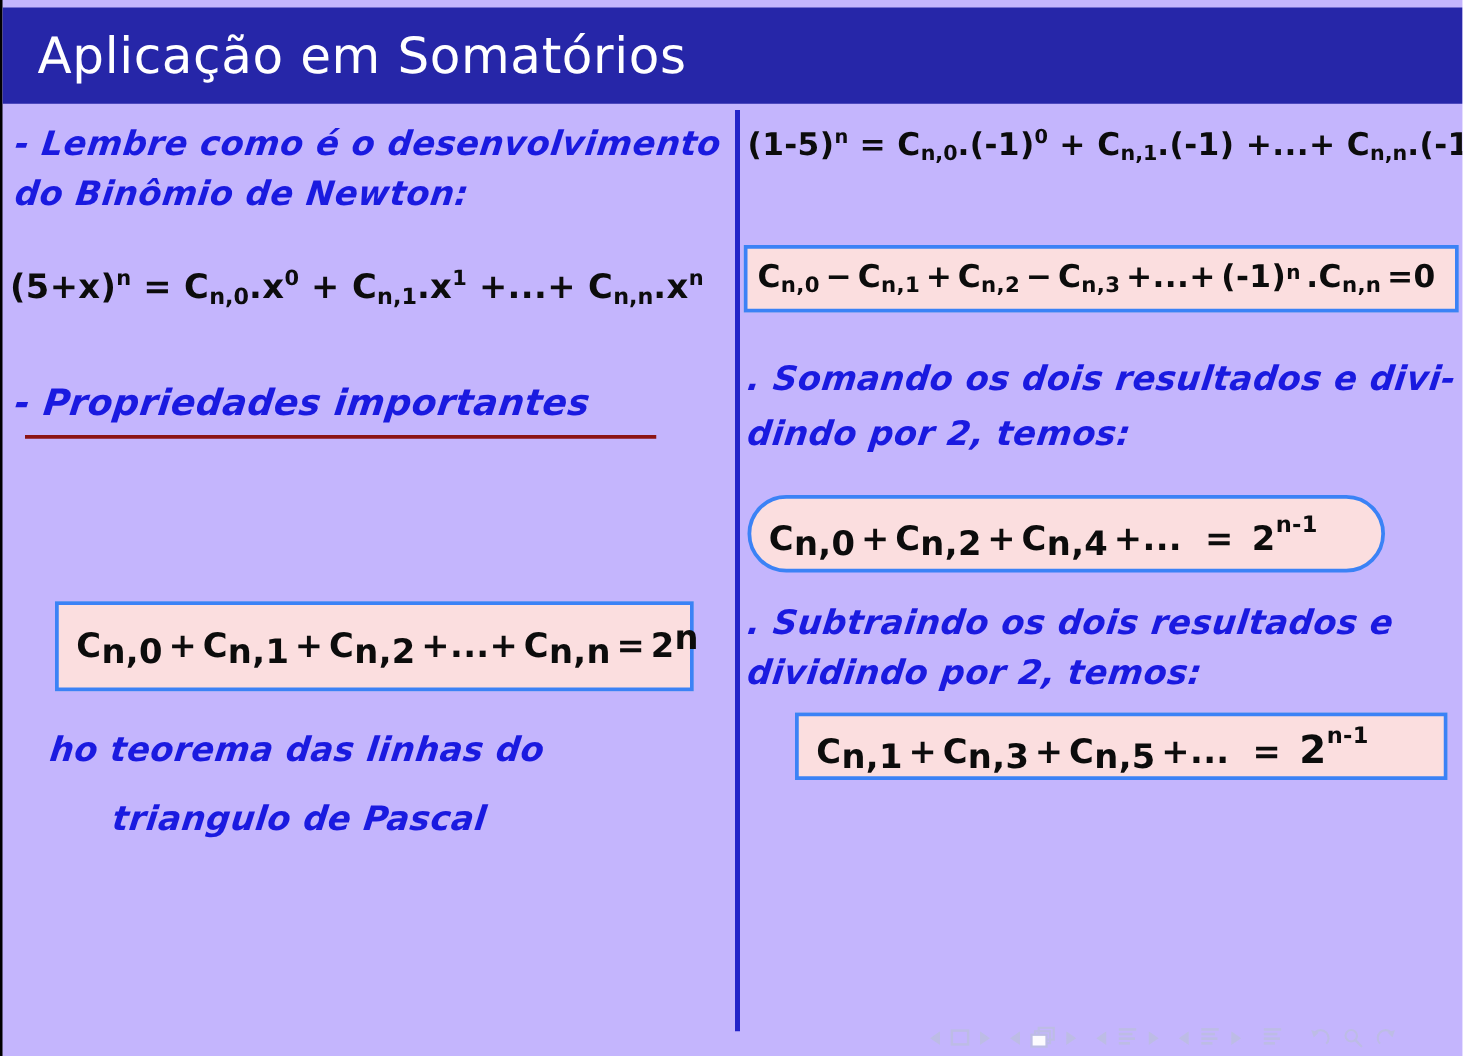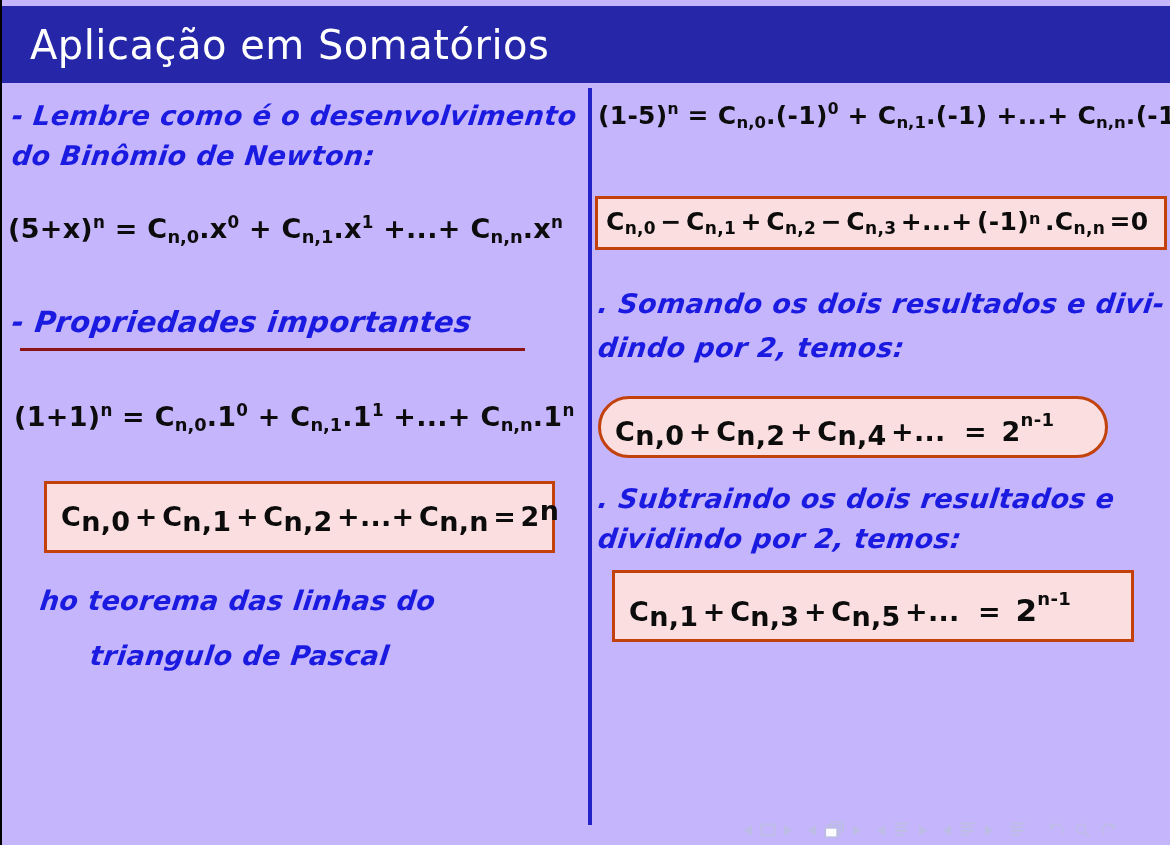--- a/index.html
+++ b/index.html
@@ -89,21 +89,21 @@
   .redrule {
     position: absolute;
     height: 3px;
     background: #8C1414;
   }
 
   
   .hl-box {
     position: absolute;
     background: #FBDEDF;
-    border: 3px solid #c2410c;
+    border: 3px solid #3b82f6;
     box-sizing: border-box;
   }
   .hl-box .hw {
     position: static;
     display: inline-block;
   }
   .box-inner {
     position: absolute;
     left: 14px;
     top: 50%;
@@ -161,29 +161,20 @@
     <span>C</span><sub>n,0</sub><span>.x</span><sup>0</sup>
     <span>+</span>
     <span>C</span><sub>n,1</sub><span>.x</span><sup>1</sup>
     <span>+...+</span>
     <span>C</span><sub>n,n</sub><span>.x</span><sup>n</sup>
   </div>
 
   <div class="hw hw-prose" style="left:10px; top:305px; font-size:29px;">- Propriedades importantes</div>
   <div class="redrule" style="left:18px; top:348px; width:505px;"></div>
 
-  <div class="hw hw-math" style="left:12px; top:400px;">
-    <span>(1+1)</span><sup>n</sup>
-    <span>=</span>
-    <span>C</span><sub>n,0</sub><span>.1</span><sup>0</sup>
-    <span>+</span>
-    <span>C</span><sub>n,1</sub><span>.1</span><sup>1</sup>
-    <span>+...+</span>
-    <span>C</span><sub>n,n</sub><span>.1</span><sup>n</sup>
-  </div>
 
   <div class="hl-box" style="left:42px; top:481px; width:511px; height:72px;">
     <div class="box-inner">
       <span class="hw hw-math">C</span><sub class="hw hw-math">n,0</sub>
       <span class="hw hw-math">+</span>
       <span class="hw hw-math">C</span><sub class="hw hw-math">n,1</sub>
       <span class="hw hw-math">+</span>
       <span class="hw hw-math">C</span><sub class="hw hw-math">n,2</sub>
       <span class="hw hw-math">+...+</span>
       <span class="hw hw-math">C</span><sub class="hw hw-math">n,n</sub>
@@ -233,21 +224,21 @@
       <span class="hw hw-math">C</span><sub class="hw hw-math">n,4</sub>
       <span class="hw hw-math">+...</span>
       <span class="hw hw-math" style="margin-left:14px;">=</span>
       <span class="hw hw-math" style="margin-left:10px;">2</span><sup class="hw hw-math" style="font-size:18px; vertical-align:0.8em;">n-1</sup>
     </div>
   </div>
 
   <div class="hw hw-prose" style="left:596px; top:483px;">. Subtraindo os dois resultados e</div>
   <div class="hw hw-prose" style="left:596px; top:523px;">dividindo por 2, temos:</div>
 
-  <div class="hl-box" style="left:610px; top:570px; width:522px; height:72px;">
+  <div class="hl-box" style="left:634px; top:570px; width:522px; height:54px;">
     <div class="box-inner" style="top:58%;">
       <span class="hw hw-math">C</span><sub class="hw hw-math">n,1</sub>
       <span class="hw hw-math">+</span>
       <span class="hw hw-math">C</span><sub class="hw hw-math">n,3</sub>
       <span class="hw hw-math">+</span>
       <span class="hw hw-math">C</span><sub class="hw hw-math">n,5</sub>
       <span class="hw hw-math">+...</span>
       <span class="hw hw-math" style="margin-left:14px;">=</span>
       <span class="hw hw-math" style="margin-left:10px; font-size:31px;">2</span><sup class="hw hw-math" style="font-size:18px; vertical-align:0.9em;">n-1</sup>
     </div>

